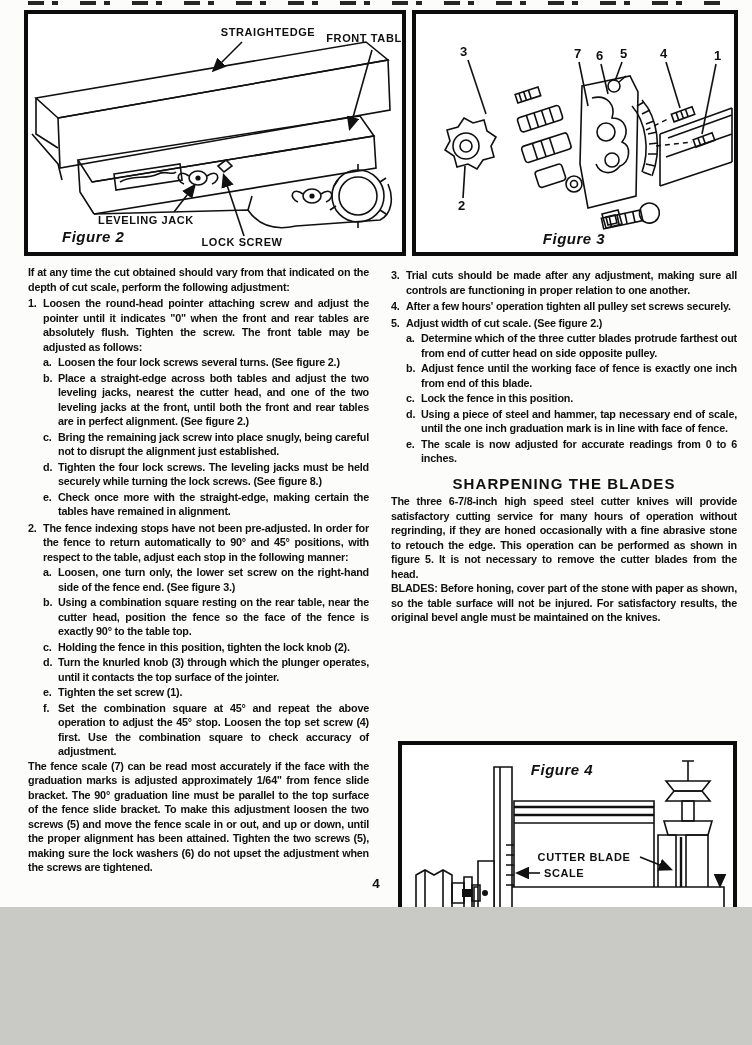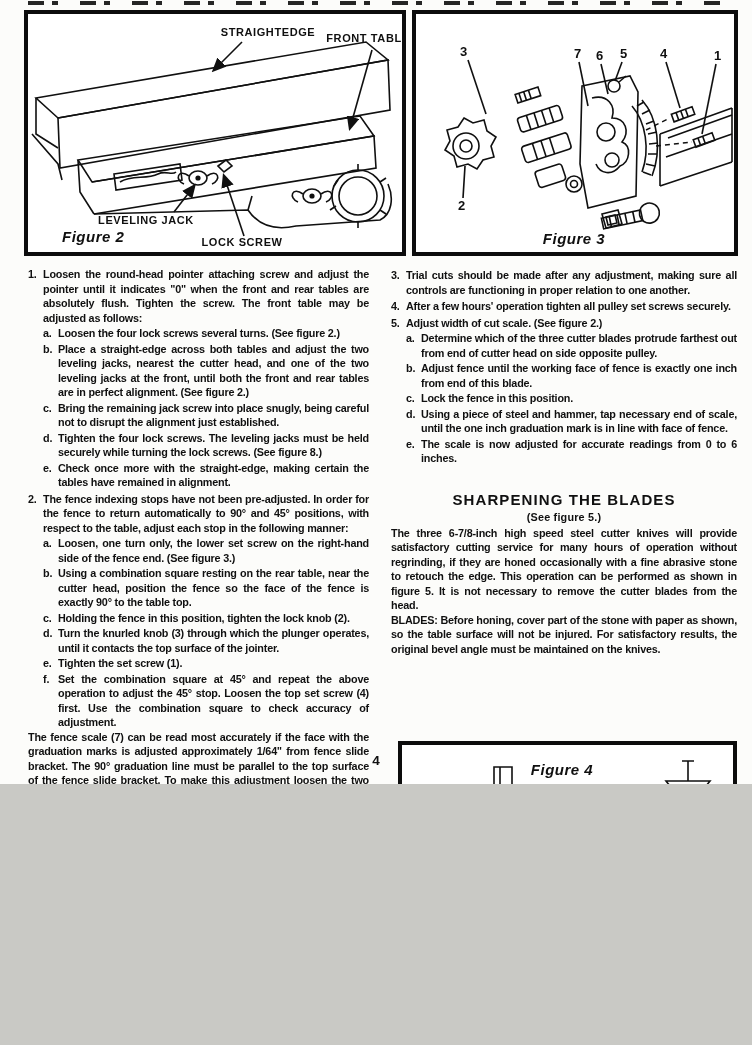--- a/index.html
+++ b/index.html
@@ -1,17 +1,17 @@
 <!DOCTYPE html>
 <html><head>
 <meta charset="utf-8">
 <style>
   html,body { margin:0; padding:0; background:#c9c9c5; }
   .page {
-    position:relative; width:752px; height:784px; margin:0 auto;
+    position:relative; width:752px; height:907px; margin:0 auto;
     background:#fcfcfa; color:#101010; overflow:hidden;
     font-family:"Liberation Sans", sans-serif; font-weight:700;
   }
   
   .artifact-strip {
     position:absolute; top:1px; left:28px; width:700px; height:4px;
     background:repeating-linear-gradient(90deg,#000 0 16px,transparent 16px 24px,#000 24px 30px,transparent 30px 52px);
     opacity:.85;
   }
   .figbox {
@@ -44,21 +44,21 @@
   p.body { margin:0; }
   .intro { margin:0 0 2px 0; }
   .closing { margin-top:3px; }
 
   .li { display:flex; margin-top:2px; }
   .li .mk { flex:0 0 15px; text-align:left; }
   .subs { margin-left:15px; }
   .subs .li { margin-top:1px; }
   .li .tx { flex:1; text-align:justify; }
 
-  .sharp-block { margin-top:27px; }
+  .sharp-block { margin-top:11px; }
   .caution { margin:9px 4px 0 31px; }
 
   .page-num {
     position:absolute; left:0; right:0; bottom:16px; text-align:center;
     font-size:13.5px;
   }
 </style>
 </head>
 <body>
 
@@ -221,20 +221,21 @@
       <text class="callout" x="302" y="46" text-anchor="middle">1</text>
       <line class="ln" x1="300" y1="50" x2="286" y2="120"></line>
       <text class="callout" x="46" y="196" text-anchor="middle">2</text>
       <line class="ln" x1="47" y1="184" x2="49" y2="152"></line>
 
       <text x="158" y="230" text-anchor="middle" class="figcap">Figure 3</text>
     </svg>
   </div>
 
   <div class="col" id="col-left">
+    <p class="body intro">If at any time the cut obtained should vary from that indicated on the depth of cut scale, perform the following adjustment:</p>
 
     <div class="li">
       <span class="mk">1.</span>
       <span class="tx">Loosen the round-head pointer attaching screw and adjust the pointer until it indicates "0" when the front and rear tables are absolutely flush. Tighten the screw. The front table may be adjusted as follows:</span>
     </div>
     <div class="subs">
       <div class="li">
         <span class="mk">a.</span>
         <span class="tx">Loosen the four lock screws several turns. (See figure 2.)</span>
       </div>
@@ -321,21 +322,20 @@
         <span class="tx">Using a piece of steel and hammer, tap necessary end of scale, until the one inch graduation mark is in line with face of fence.</span>
       </div>
       <div class="li">
         <span class="mk">e.</span>
         <span class="tx">The scale is now adjusted for accurate readings from 0 to 6 inches.</span>
       </div>
     </div>
 
     <div class="sharp-block">
       <h1 class="sec-head">SHARPENING THE BLADES</h1>
-      <div class="sec-sub">(See figure 5.)</div>
       <p class="body">The three 6-7/8-inch high speed steel cutter knives will provide satisfactory cutting service for many hours of operation without regrinding, if they are honed occasionally with a fine abrasive stone to retouch the edge. This operation can be performed as shown in figure 5. It is not necessary to remove the cutter blades from the head.</p>
       <p class="body caution"><span>BLADES:</span><span> Before honing, cover part of the stone with paper as shown, so the table surface will not be injured. For satisfactory results, the original bevel angle must be maintained on the knives.</span></p>
     </div>
   </div>
 
   <div class="figbox" id="fig4">
     <svg width="331" height="269" viewBox="0 0 331 269">
       <defs>
         <marker id="ah4" markerWidth="9" markerHeight="8" refX="7" refY="4" orient="auto">
           <path d="M0,0 L9,4 L0,8 Z" fill="#101010"></path>

